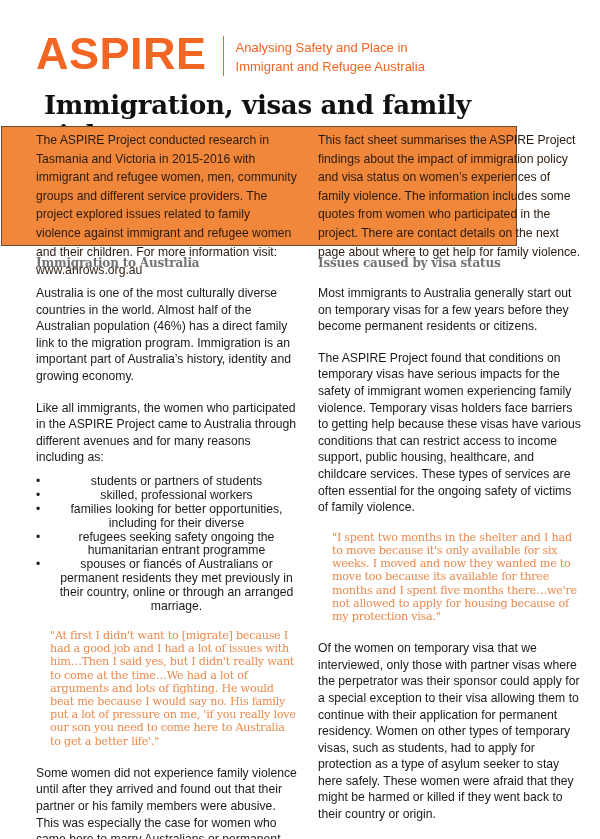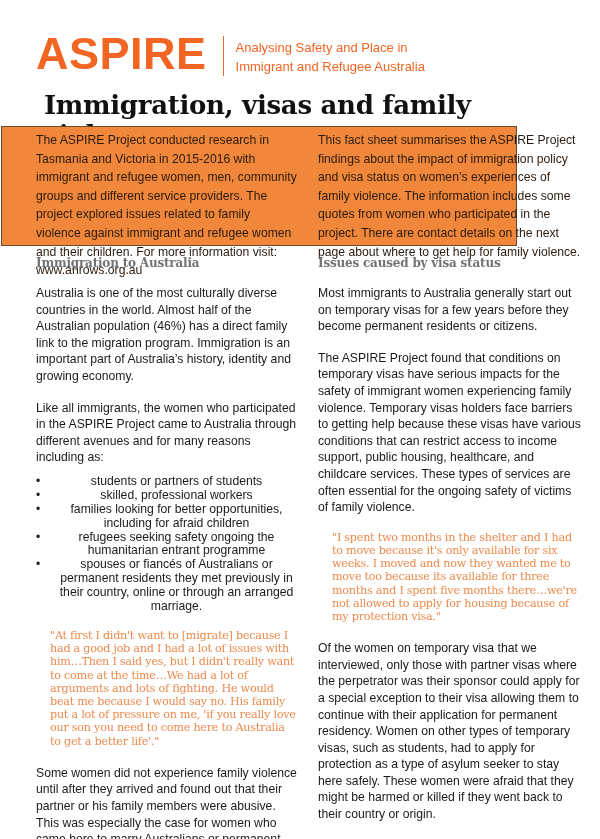--- a/index.html
+++ b/index.html
@@ -43,21 +43,21 @@
   <div class="intro-col right">This fact sheet summarises the ASPIRE Project findings about the impact of immigration policy and visa status on women’s experiences of family violence. The information includes some quotes from women who participated in the project. There are contact details on the next page about where to get help for family violence.</div>
 </div>
 
 <div class="col left">
   <h2>Immigration to Australia</h2>
   <p>Australia is one of the most culturally diverse countries in the world. Almost half of the Australian population (46%) has a direct family link to the migration program. Immigration is an important part of Australia’s history, identity and growing economy.</p>
   <p>Like all immigrants, the women who participated in the ASPIRE Project came to Australia through different avenues and for many reasons including as:</p>
   <ul>
     <li>students or partners of students</li>
     <li>skilled, professional workers</li>
-    <li>families looking for better opportunities, including for afraid children</li>
+    <li>families looking for better opportunities, including for their diverse</li>
     <li>refugees seeking safety ongoing the humanitarian entrant programme</li>
     <li>spouses or fiancés of Australians or permanent residents they met previously in their country, online or through an arranged marriage.</li>
   </ul>
   <div class="quote">"At first I didn't want to [migrate] because I had a good job and I had a lot of issues with him…Then I said yes, but I didn't really want to come at the time…We had a lot of arguments and lots of fighting. He would beat me because I would say no. His family put a lot of pressure on me, 'if you really love our son you need to come here to Australia to get a better life'."</div>
   <p>Some women did not experience family violence until after they arrived and found out that their partner or his family members were abusive. This was especially the case for women who came here to marry Australians or permanent residents.</p>
 </div>
 
 <div class="col right">
   <h2>Issues caused by visa status</h2>
   <p>Most immigrants to Australia generally start out on temporary visas for a few years before they become permanent residents or citizens.</p>

